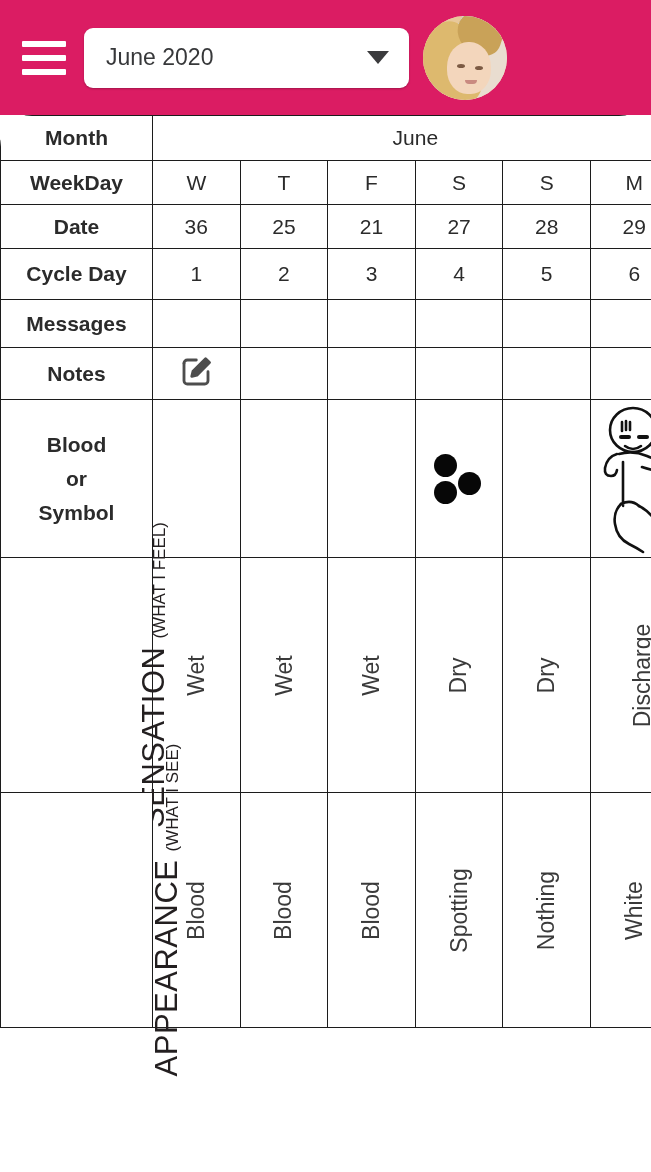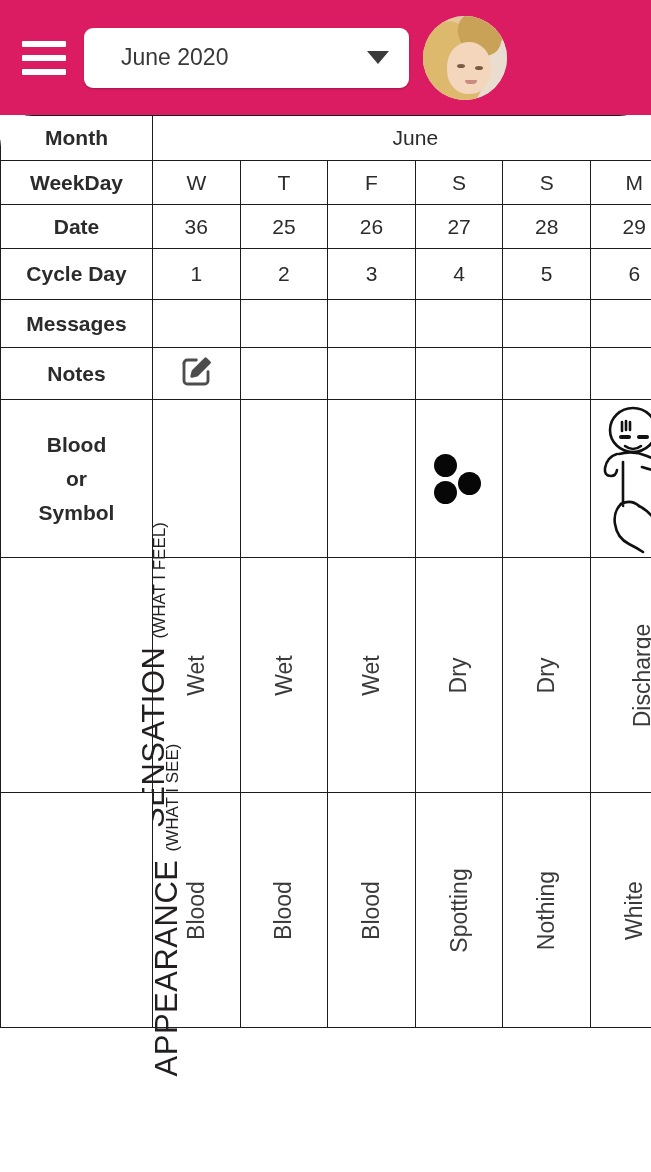--- a/index.html
+++ b/index.html
@@ -53,21 +53,21 @@
   #cycle-select {
     margin-left: 18px;
     flex: 1 1 auto;
     max-width: 325px;
     height: 60px;
     background: #ffffff;
     border-radius: 9px;
     display: flex;
     align-items: center;
     justify-content: space-between;
-    padding: 0 20px 0 37px;
+    padding: 0 20px 0 22px;
     cursor: pointer;
     box-shadow: 0 1px 2px rgba(0,0,0,.25);
   }
   #cycle-select .sel-value {
     font-size: 23px;
     color: #37383a;
   }
   .chevron-down {
     width: 0; height: 0;
     border-left: 11px solid transparent;
@@ -284,21 +284,21 @@
       <td>F</td>
       <td>S</td>
       <td>S</td>
       <td>M</td>
     </tr>
 
     <tr class="r-date">
       <td class="rowlabel">Date</td>
       <td>36</td>
       <td>25</td>
-      <td>26</td>
+      <td>21</td>
       <td>27</td>
       <td>28</td>
       <td>29</td>
     </tr>
 
     <tr class="r-cycleday">
       <td class="rowlabel">Cycle Day</td>
       <td class="cycleday-cell">1</td>
       <td class="cycleday-cell">2</td>
       <td class="cycleday-cell">3</td>

